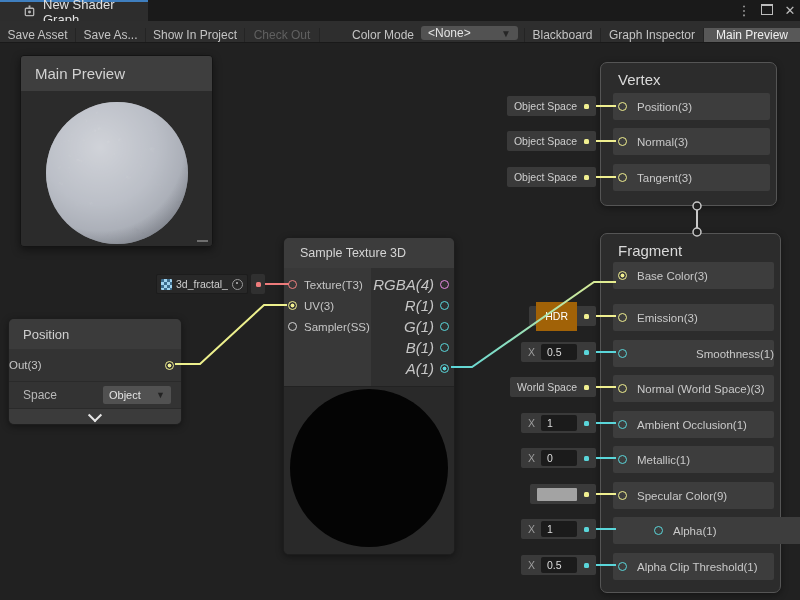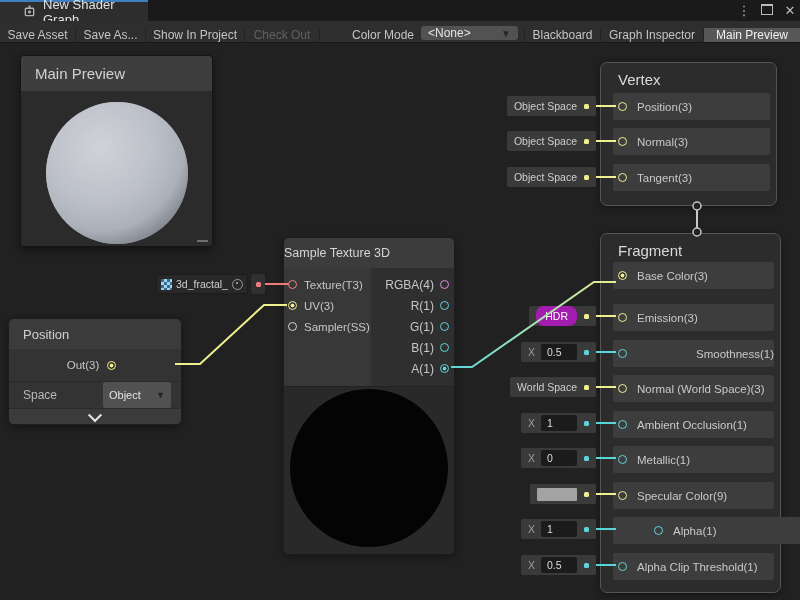--- a/index.html
+++ b/index.html
@@ -57,45 +57,45 @@
   .pill{background:#3a3a3a;border-radius:2px;height:20px;display:flex;align-items:center;
         padding:0 7px;font-size:10.5px;color:#cfcfcf;white-space:nowrap;}
   .pdot{width:5px;height:5px;border-radius:1.5px;margin-left:7px;flex:none;}
   .bg-yellow{background:#f0ef90;}
   .bg-cyan{background:#5ad6da;}
   .bg-red{background:#ee7b7b;}
   .stub{height:2px;width:20px;flex:none;}
   .xlab{color:#9d9d9d;margin-right:6px;}
   .vfield{background:#1b1b1b;border-radius:2px;min-width:24px;height:16px;display:flex;
           align-items:center;padding:0 6px;color:#dedede;}
-  .hdrfield{background:#a21caf;border-radius:8px;height:20px;display:flex;align-items:center;
+  .hdrfield{background:#a16207;border-radius:0;height:29px;display:flex;align-items:center;
             justify-content:center;padding:0 9px;color:#fff;}
   .swatch{width:40px;height:13px;background:#a3a3a3;border-radius:1px;}
 
   
   .panel{position:absolute;left:20px;top:55px;width:191px;height:190px;border-radius:4px;
          overflow:hidden;border:1px solid #141414;box-shadow:0 3px 9px rgba(0,0,0,.45);z-index:2;}
   .panelhead{height:35px;background:#3e3e3e;display:flex;align-items:center;padding-left:14px;
              font-size:15px;color:#d2d2d2;}
   .panelbody{position:relative;height:155px;background:#2b2b2b;}
   .rsz{position:absolute;right:4px;bottom:4px;width:11px;height:2px;background:#6f6f6f;}
 
   
   .sample{left:283px;top:237px;width:172px;height:318px;border:1px solid #1d1d1d;border-radius:6px;
           overflow:hidden;background:#303030;}
-  .stitle{height:30px;background:#3c3c3c;display:flex;align-items:center;
+  .stitle{height:30px;background:#3c3c3c;display:flex;align-items:center;padding-left:16px;
           font-size:12.5px;color:#d5d5d5;}
   .sbody{display:flex;height:118px;}
   .scol-in{width:87px;background:#383838;padding-top:6px;box-sizing:border-box;}
   .scol-out{width:83px;background:#2f2f2f;padding-top:6px;box-sizing:border-box;}
   .siorow{height:21px;display:flex;align-items:center;}
   .siorow .port{margin-left:4px;}
   .siorow .plab{margin-left:7px;font-size:11.5px;color:#c6c6c6;white-space:nowrap;}
   .soorow{height:21px;display:flex;align-items:center;justify-content:flex-end;}
-  .soorow .plab{font-size:12px;color:#c6c6c6;}
+  .soorow .plab{font-size:15px;color:#c6c6c6;font-style:italic;}
   .soorow .port{margin:0 5px 0 6px;}
   .spreview{position:relative;height:168px;background:#292929;border-top:1px solid #222;}
   .blackball{position:absolute;left:6px;top:2px;width:158px;height:158px;border-radius:50%;background:#040404;}
 
   
   .texfield{position:absolute;left:156px;top:274px;height:20px;display:flex;align-items:center;z-index:4;}
   .objfield{width:92px;height:20px;background:#282828;border:1px solid #1c1c1c;border-radius:2px;
             box-sizing:border-box;display:flex;align-items:center;padding:0 4px;gap:4px;}
   .checker{width:11px;height:11px;flex:none;
            background-image:conic-gradient(#9fd3f0 25%,#3c6c8d 0 50%,#9fd3f0 0 75%,#3c6c8d 0);
@@ -105,28 +105,28 @@
   .picker::after{content:"";position:absolute;left:2.5px;top:2.5px;width:2px;height:2px;border-radius:50%;background:#bdbdbd;}
   .dotseg{width:14px;height:20px;background:#303030;border-radius:2px;margin-left:3px;
           display:flex;align-items:center;justify-content:center;}
   .dotseg .pdot{margin:0;}
 
   
   .posnode{left:8px;top:318px;width:174px;height:107px;border:1px solid #1d1d1d;border-radius:6px;
            overflow:hidden;background:#333;}
   .ptitle{height:30px;background:#3b3b3b;display:flex;align-items:center;padding-left:14px;
           font-size:13px;color:#d0d0d0;}
-  .prow-out{height:32px;display:flex;align-items:center;justify-content:center;background:#333;
+  .prow-out{height:32px;display:flex;align-items:center;justify-content:space-between;background:#333;
             border-bottom:1px solid #2a2a2a;}
   .prow-out .plab{font-size:11.5px;color:#c6c6c6;}
   .prow-out .port{margin:0 7px 0 8px;}
   .prow-ctl{height:26px;display:flex;align-items:center;background:#333;position:relative;
             border-bottom:1px solid #2a2a2a;}
   .prow-ctl .plab{font-size:12px;color:#b9b9b9;margin-left:14px;}
-  .sdrop{position:absolute;right:10px;width:68px;height:26px;background:#515151;border-radius:2px;
+  .sdrop{position:absolute;right:10px;width:68px;height:18px;background:#515151;border-radius:2px;
          display:flex;align-items:center;justify-content:space-between;padding:0 6px;box-sizing:border-box;
          font-size:11px;color:#e3e3e3;}
   .sdrop .arr{color:#222;font-size:9px;}
   .pcollapse{height:17px;background:#3b3b3b;display:flex;align-items:center;justify-content:center;}
   .chev{width:8px;height:8px;border-right:2px solid #e6e6e6;border-bottom:2px solid #e6e6e6;
         transform:rotate(45deg) translate(-2px,-2px);}
 </style>
 </head>
 <body>
 

